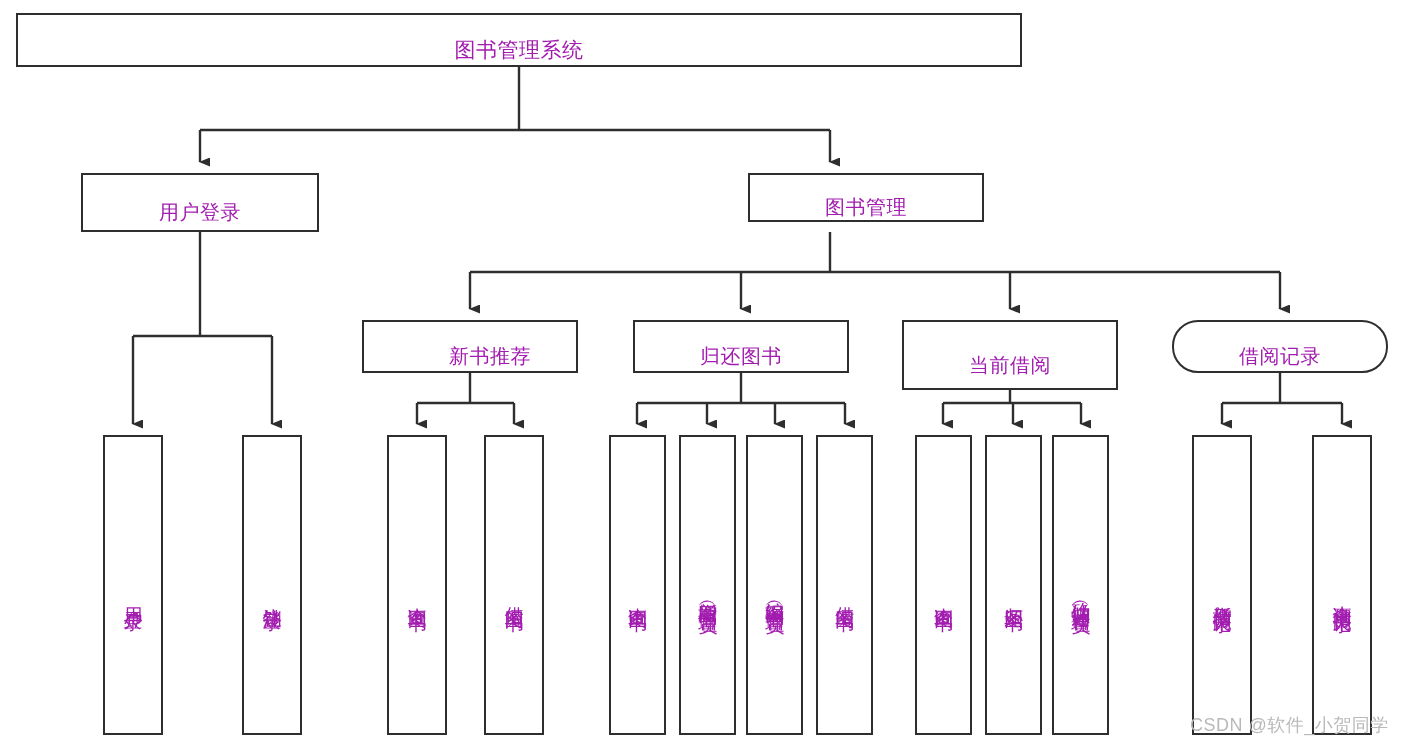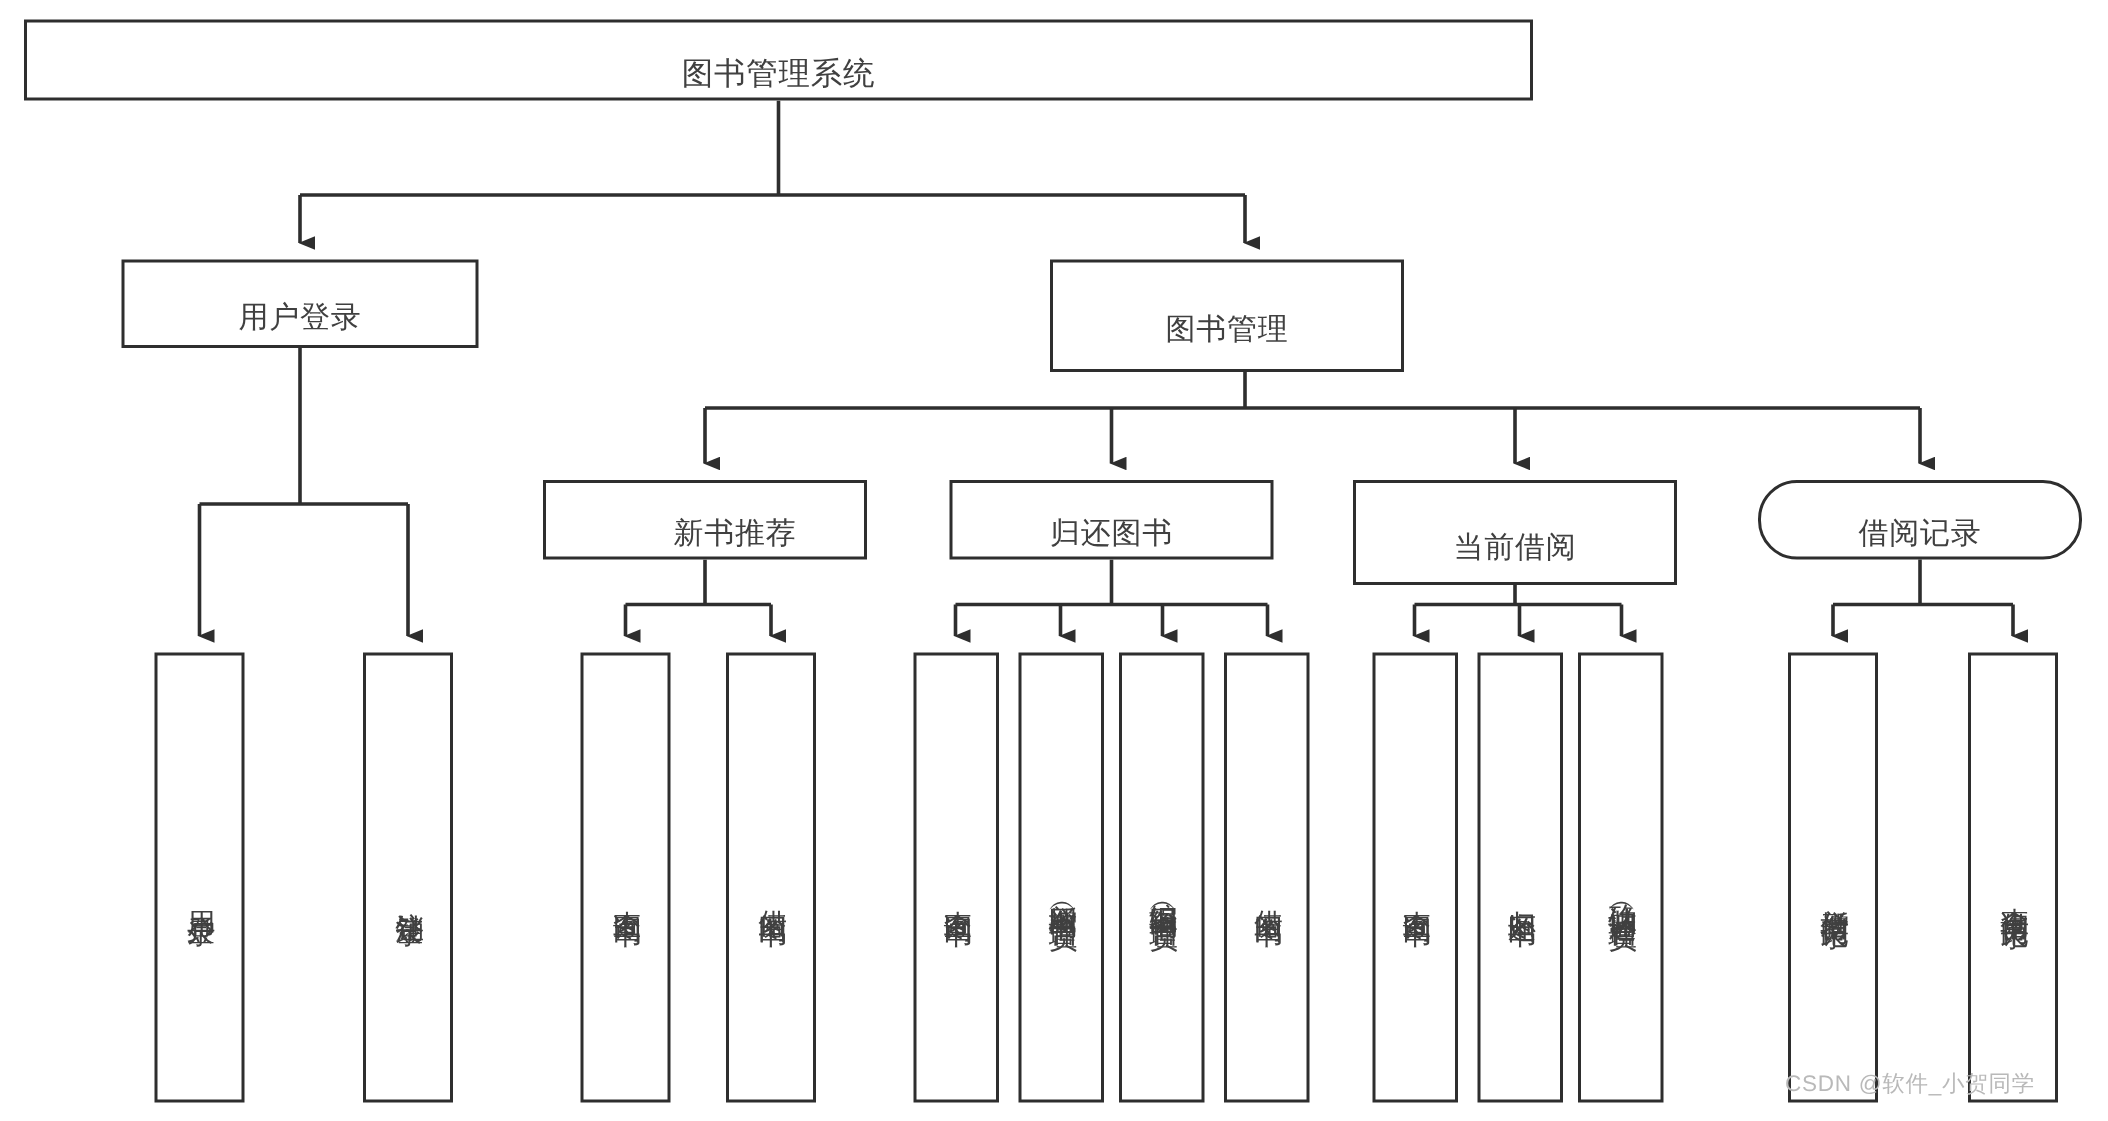--- a/index.html
+++ b/index.html
@@ -28,39 +28,39 @@
     position: absolute;
     box-sizing: border-box;
     border: 2.2px solid #2e2e2e;
     background: #ffffff;
     display: flex;
     align-items: center;
     justify-content: center;
     overflow: hidden;
   }
   .node-label {
-    color: #404040;
+    color: #a21caf;
     font-size: 20px;
     line-height: 1.18;
     letter-spacing: 0.5px;
     white-space: nowrap;
     text-align: center;
     margin-top: 21px;
   }
   .node-box.vertical .node-label {
     writing-mode: vertical-rl;
     text-orientation: upright;
     letter-spacing: 2px;
     font-size: 19px;
   }
   .node-box.root .node-label { font-size: 21px; }
   .watermark {
     position: absolute;
     color: #b9b9b9;
-    font-size: 15px;
+    font-size: 18px;
     white-space: nowrap;
     letter-spacing: 0.5px;
     pointer-events: none;
   }
 </style>
 </head>
 <body>
 
 <div id="canvas">
 
@@ -114,21 +114,21 @@
     </g>
   </svg>
 
   <div class="node-box root" style="left:16px; top:13px; width:1006px; height:54px;">
     <span class="node-label">图书管理系统</span>
   </div>
 
   <div class="node-box" style="left:81px; top:173px; width:238px; height:59px;">
     <span class="node-label">用户登录</span>
   </div>
-  <div class="node-box" style="left:700px; top:173px; width:236px; height:75px;">
+  <div class="node-box" style="left:748px; top:173px; width:236px; height:49px;">
     <span class="node-label">图书管理</span>
   </div>
 
   <div class="node-box" style="left:362px; top:320px; width:216px; height:53px;padding-left:40px;">
     <span class="node-label">新书推荐</span>
   </div>
   <div class="node-box" style="left:633px; top:320px; width:216px; height:53px;">
     <span class="node-label">归还图书</span>
   </div>
   <div class="node-box" style="left:902px; top:320px; width:216px; height:70px;">

